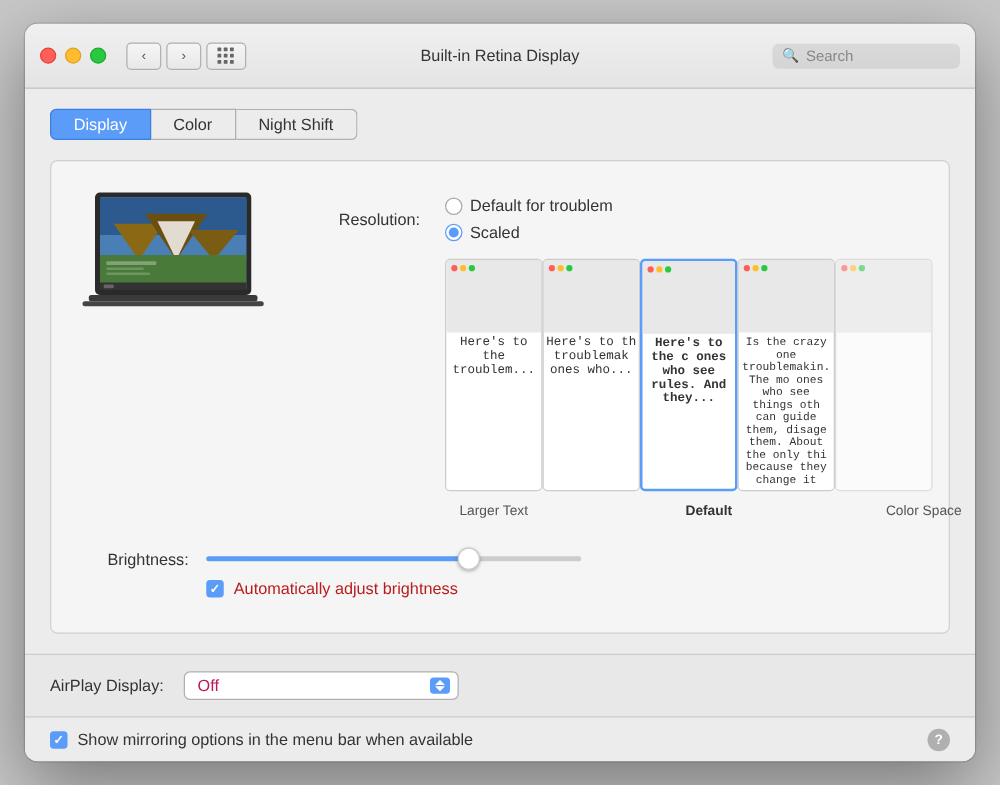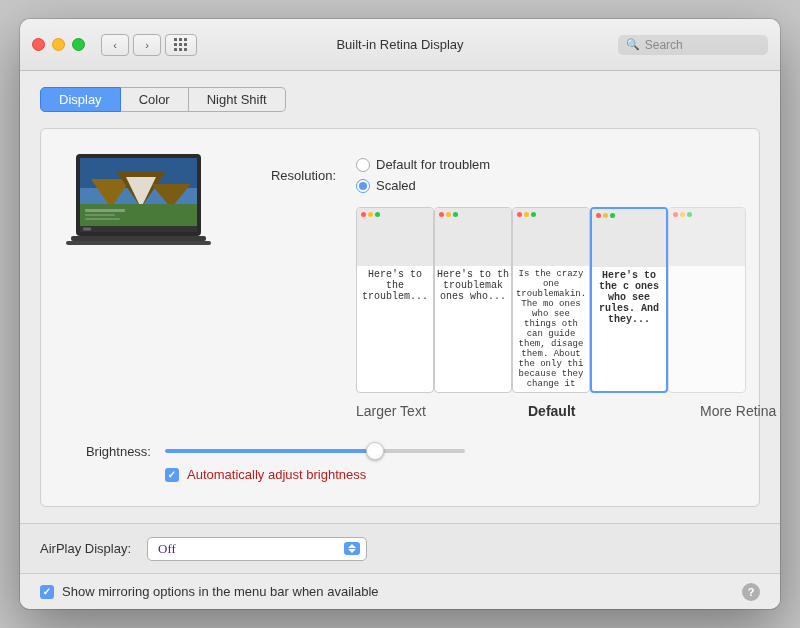--- a/index.html
+++ b/index.html
@@ -341,21 +341,22 @@
 
     
     .scale-labels-row {
       display: flex;
       gap: 8px;
       margin-left: 110px;
     }
 
     .scale-label-item {
       width: 78px;
-      font-size: 14px;
+      text-align: center;
+      font-size: 11px;
       color: #555;
     }
 
     .scale-label-item.bold {
       font-weight: 700;
       color: #333;
     }
 
     
     .brightness-section {
@@ -464,22 +465,21 @@
       border-radius: 5px;
       padding: 3px 6px 3px 10px;
       cursor: pointer;
       gap: 6px;
       min-width: 220px;
     }
 
     .airplay-value {
       flex: 1;
       font-size: 13px;
-      color: #4c1d95;
-      font-family: Liberation Serif, serif;
+      color: #be185d;
     }
 
     .dropdown-arrows {
       display: flex;
       flex-direction: column;
       background: #5b9cf8;
       border-radius: 3px;
       padding: 2px 4px;
       gap: 1px;
     }
@@ -653,75 +653,75 @@
                 <div class="card-text-lines">
                   <div class="card-text-line" style="height:4px;background:#aaa;"></div>
                   <div class="card-text-line" style="width:65%;height:4px;background:#aaa;"></div>
                   <div class="card-text-line" style="height:4px;background:#aaa;"></div>
                   <div class="card-text-line" style="width:55%;height:4px;background:#aaa;"></div>
                 </div>
               </div>
               <div class="scale-card-label">Here's to th troublemak ones who...</div>
             </div>
 
+            <div class="scale-card selected">
+              <div class="scale-card-preview">
+                <div class="card-dots">
+                  <div class="card-dot red"></div>
+                  <div class="card-dot yellow"></div>
+                  <div class="card-dot green"></div>
+                </div>
+                <div class="card-text-lines">
+                  <div class="card-text-line" style="height:3px;background:#aaa;"></div>
+                  <div class="card-text-line" style="width:60%;height:3px;background:#aaa;"></div>
+                  <div class="card-text-line" style="height:3px;background:#aaa;"></div>
+                  <div class="card-text-line" style="width:70%;height:3px;background:#aaa;"></div>
+                  <div class="card-text-line" style="width:50%;height:3px;background:#aaa;"></div>
+                </div>
+              </div>
+              <div class="scale-card-label" style="font-weight:700;">Here's to the c ones who see rules. And they...</div>
+            </div>
+
             <div class="scale-card">
               <div class="scale-card-preview">
                 <div class="card-dots">
                   <div class="card-dot red"></div>
                   <div class="card-dot yellow"></div>
                   <div class="card-dot green"></div>
                 </div>
                 <div class="card-text-lines">
                   <div class="card-text-line" style="height:2px;background:#bbb;"></div>
                   <div class="card-text-line" style="width:65%;height:2px;background:#bbb;"></div>
                   <div class="card-text-line" style="height:2px;background:#bbb;"></div>
                   <div class="card-text-line" style="width:55%;height:2px;background:#bbb;"></div>
                   <div class="card-text-line" style="height:2px;background:#bbb;"></div>
                   <div class="card-text-line" style="width:70%;height:2px;background:#bbb;"></div>
                 </div>
               </div>
               <div class="scale-card-label" style="font-size:9px;">Is the crazy one troublemakin. The mo ones who see things oth can guide them, disage them. About the only thi because they change it</div>
             </div>
 
-            <div class="scale-card selected">
-              <div class="scale-card-preview">
-                <div class="card-dots">
-                  <div class="card-dot red"></div>
-                  <div class="card-dot yellow"></div>
-                  <div class="card-dot green"></div>
-                </div>
-                <div class="card-text-lines">
-                  <div class="card-text-line" style="height:3px;background:#aaa;"></div>
-                  <div class="card-text-line" style="width:60%;height:3px;background:#aaa;"></div>
-                  <div class="card-text-line" style="height:3px;background:#aaa;"></div>
-                  <div class="card-text-line" style="width:70%;height:3px;background:#aaa;"></div>
-                  <div class="card-text-line" style="width:50%;height:3px;background:#aaa;"></div>
-                </div>
-              </div>
-              <div class="scale-card-label" style="font-weight:700;">Here's to the c ones who see rules. And they...</div>
-            </div>
-
             <div class="scale-card" style="opacity:0.6;">
               <div class="scale-card-preview">
                 <div class="card-dots">
                   <div class="card-dot red"></div>
                   <div class="card-dot yellow"></div>
                   <div class="card-dot green"></div>
                 </div>
               </div>
               <div class="scale-card-label"></div>
             </div>
           </div>
 
           <div class="scale-labels-row">
             <div class="scale-label-item">Larger Text</div>
             <div class="scale-label-item"></div>
             <div class="scale-label-item bold">Default</div>
             <div class="scale-label-item"></div>
-            <div class="scale-label-item">More Retina</div>
+            <div class="scale-label-item">Color Space</div>
           </div>
         </div>
       </div>
 
       <div class="brightness-section">
         <div class="brightness-row">
           <span class="brightness-label">Brightness:</span>
           <div class="slider-container">
             <div class="slider-track"></div>
             <div class="slider-thumb"></div>

